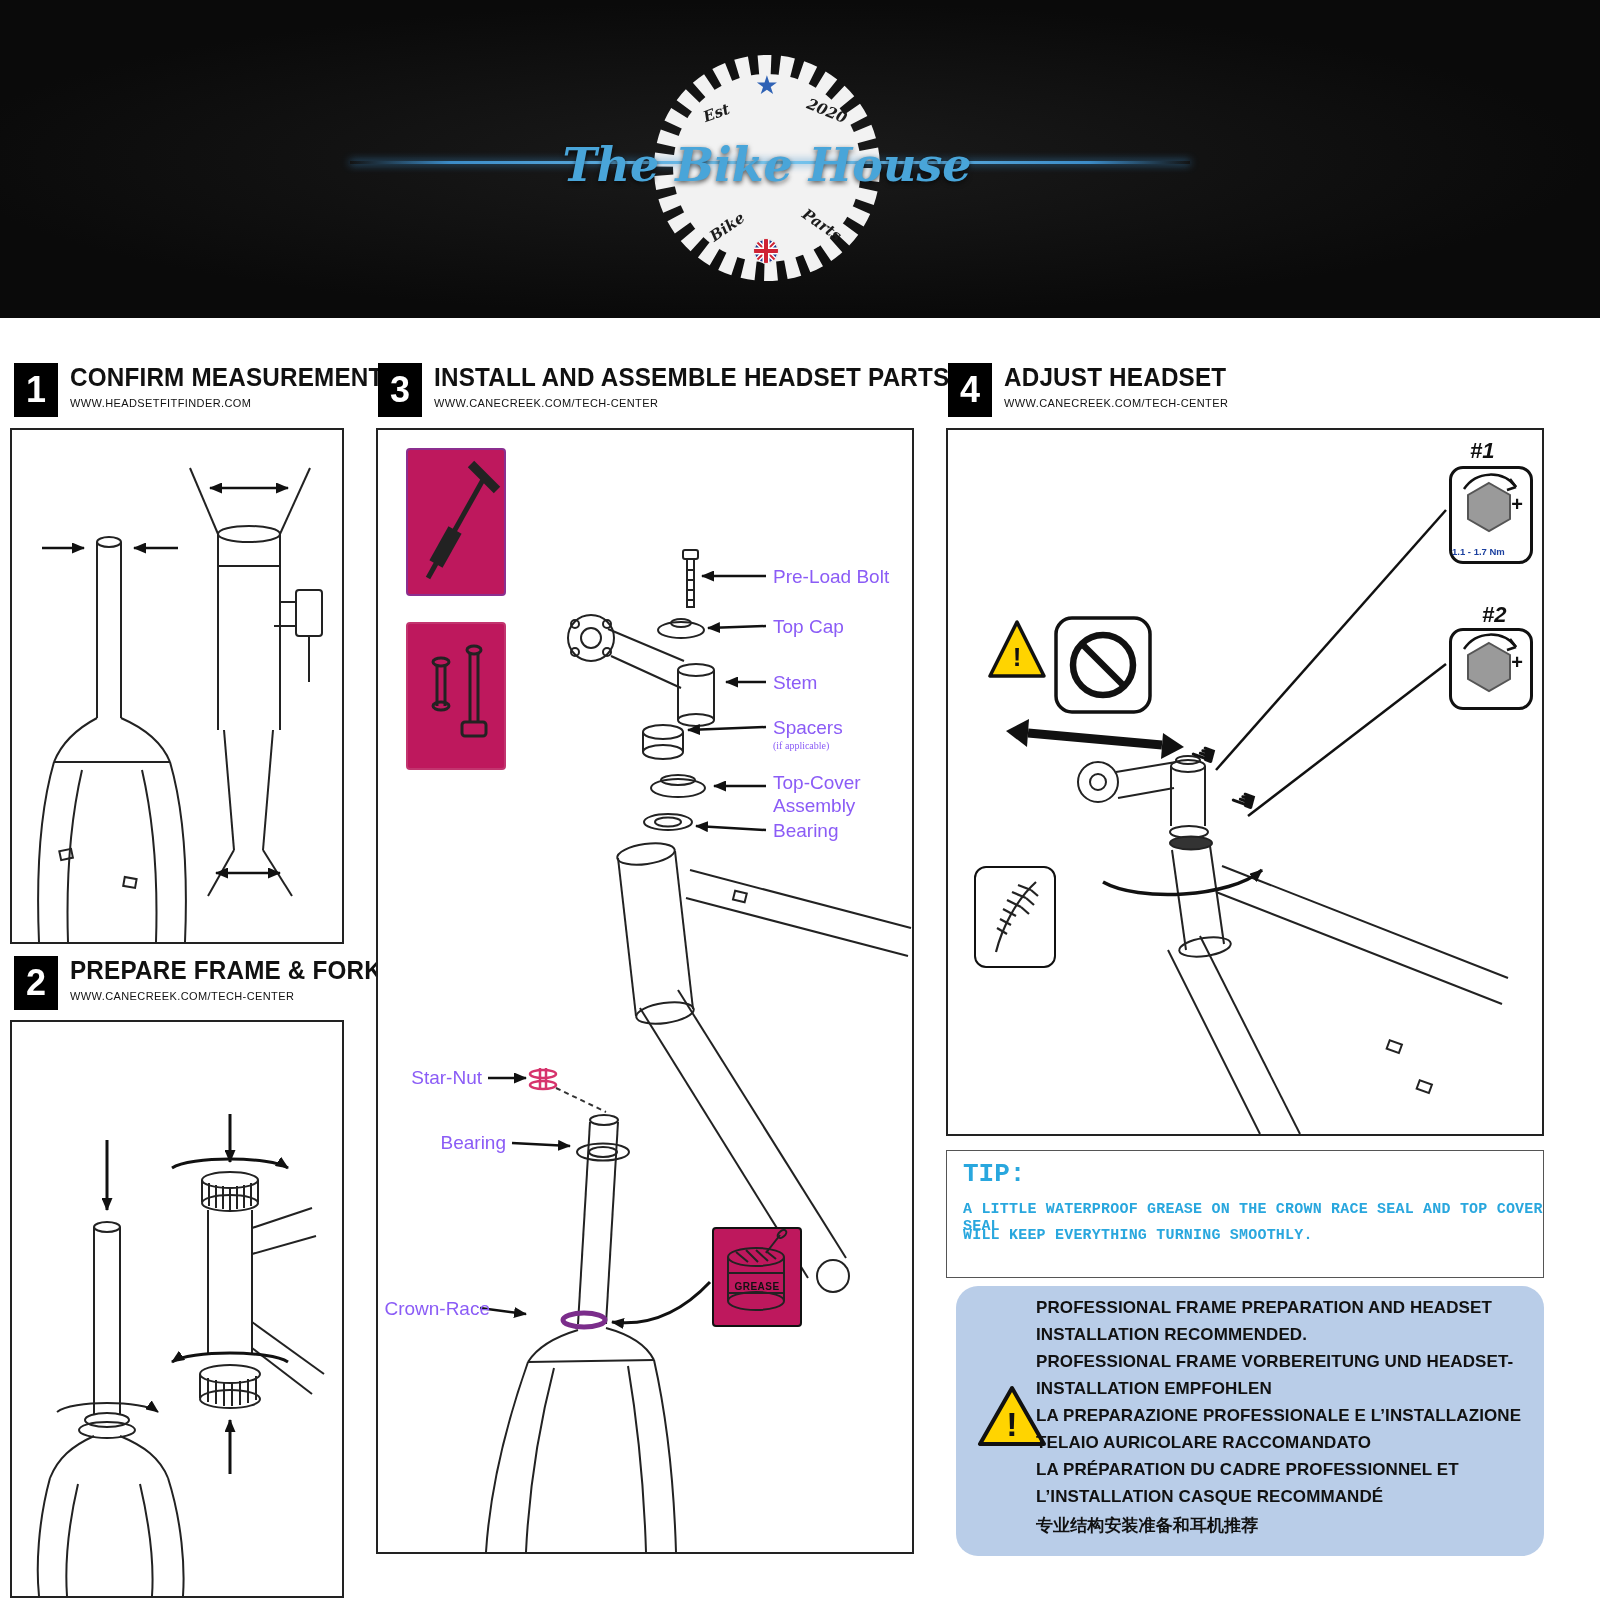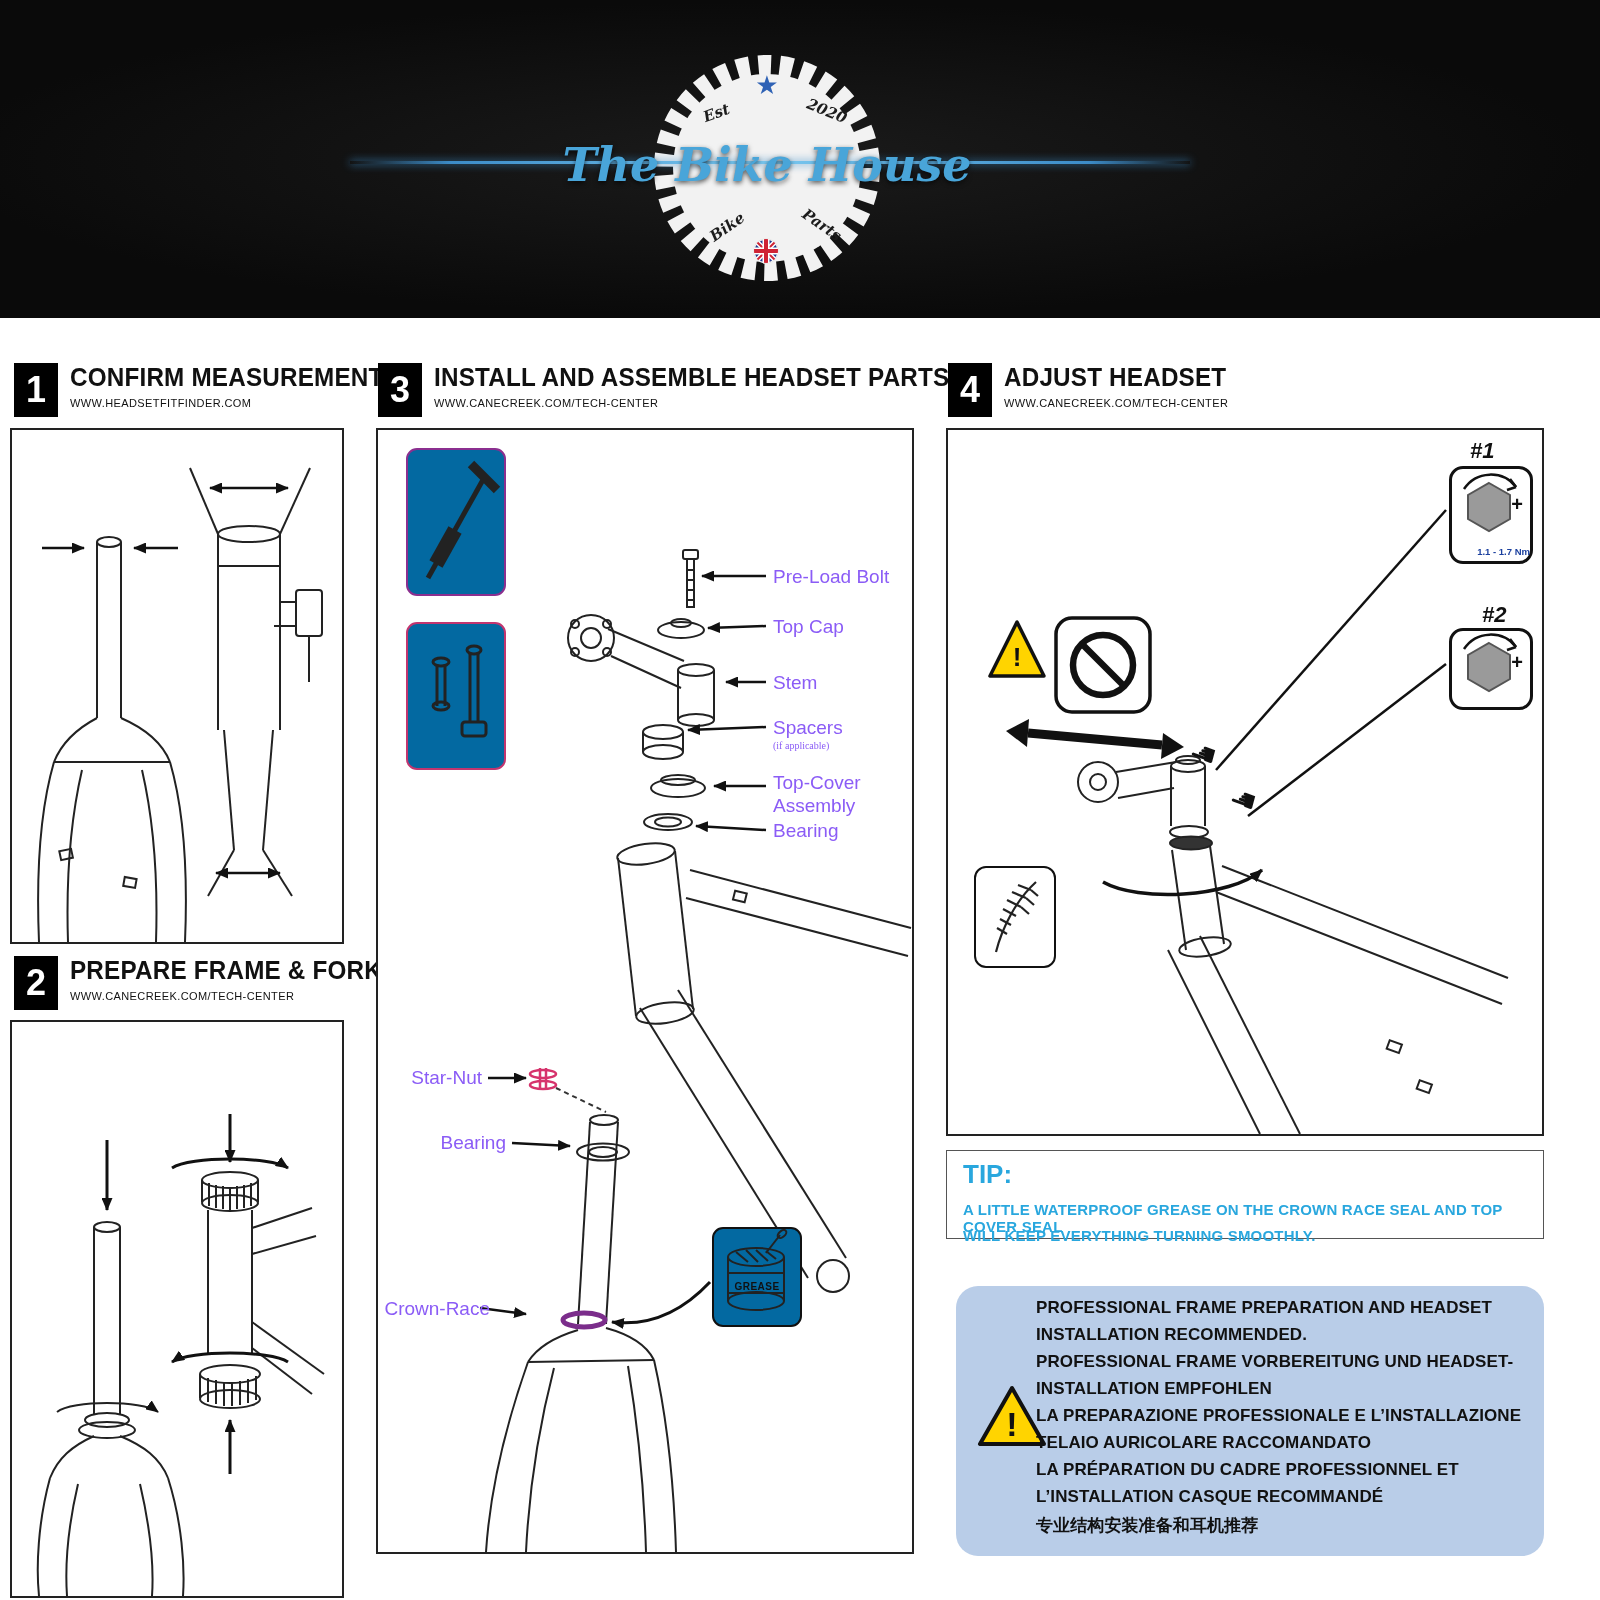--- a/index.html
+++ b/index.html
@@ -41,28 +41,28 @@
   
   .panel { position:absolute; border:2px solid #222; background:#fff; }
   .panel > svg { position:absolute; left:0; top:0; }
 
   
   .lbl { position:absolute; color:#8b5cf6; font-size:19px; white-space:nowrap; }
   .lbl.small { font-size:10px;font-family:Liberation Serif, serif; }
   .lbl.right { text-align:right; }
 
   
-  .toolbox { position:absolute; border-radius:11px; background:#0369a1; }
+  .toolbox { position:absolute; border-radius:4px; background:#be185d; }
   .toolbox.purple { border:2.5px solid #8b2f8f; }
   .toolbox.pink   { border:2.5px solid #c2356f; }
 
   
   .hexbox { position:absolute; border:3px solid #111; border-radius:14px; background:#fff; }
   .hex-plus { position:absolute; right:7px; top:24px; font-size:20px; font-weight:bold; color:#111; }
-  .hex-torque { position:absolute; left:0; bottom:4px; width:100%; text-align:right;
+  .hex-torque { position:absolute; left:0; bottom:4px; width:100%; text-align:left;
                 font-size:9.5px; font-weight:bold; color:#1a3f9e; }
   .wrench-label { position:absolute; font-size:22px; font-weight:bold; font-style:italic; color:#111; }
   .featherbox { position:absolute; border:2.5px solid #111; border-radius:12px; background:#fff; }
   .hand { position:absolute; font-family:"DejaVu Sans", sans-serif; font-size:30px; color:#111; }
   .tri-mark { position:absolute; font-size:26px; font-weight:bold; color:#111; text-align:center; }
 
   
   .tip-panel { border:1.5px solid #555; }
   .tip-heading { position:absolute; left:16px; top:8px; font-size:26px; font-weight:bold; color:#29a7de; }
   .tip-line { position:absolute; left:16px; color:#29a7de; font-size:15px; font-weight:bold; letter-spacing:.2px; }
@@ -500,21 +500,21 @@
           <line x1="50" y1="30" x2="58" y2="37"></line>
           <line x1="45" y1="39" x2="53" y2="46"></line>
         </g>
       </svg>
     </div>
 
     <span class="hand" style="left:242px; top:306px; transform:rotate(200deg);">☛</span>
     <span class="hand" style="left:282px; top:352px; transform:rotate(200deg);">☛</span>
   </div>
 
-  <div class="panel tip-panel" style="left:946px; top:1150px; width:598px; height:89px;">
+  <div class="panel tip-panel" style="left:946px; top:1150px; width:598px; height:128px;font-family:Liberation Mono, monospace;">
     <div class="tip-heading">TIP:</div>
     <div class="tip-line" style="top:50px;">A LITTLE WATERPROOF GREASE ON THE CROWN RACE SEAL AND TOP COVER SEAL</div>
     <div class="tip-line" style="top:76px;">WILL KEEP EVERYTHING TURNING SMOOTHLY.</div>
   </div>
 
   <div class="notice" style="left:956px; top:1286px; width:588px; height:270px;">
     <svg style="position:absolute; left:20px; top:98px;" width="72" height="64" viewBox="0 0 72 64">
       <polygon points="36,4 4,60 68,60" fill="#ffd400" stroke="#111" stroke-width="4" stroke-linejoin="round"></polygon>
       <text x="36" y="52" text-anchor="middle" font-size="34" font-weight="bold" font-family="Liberation Sans, sans-serif" fill="#111">!</text>
     </svg>

